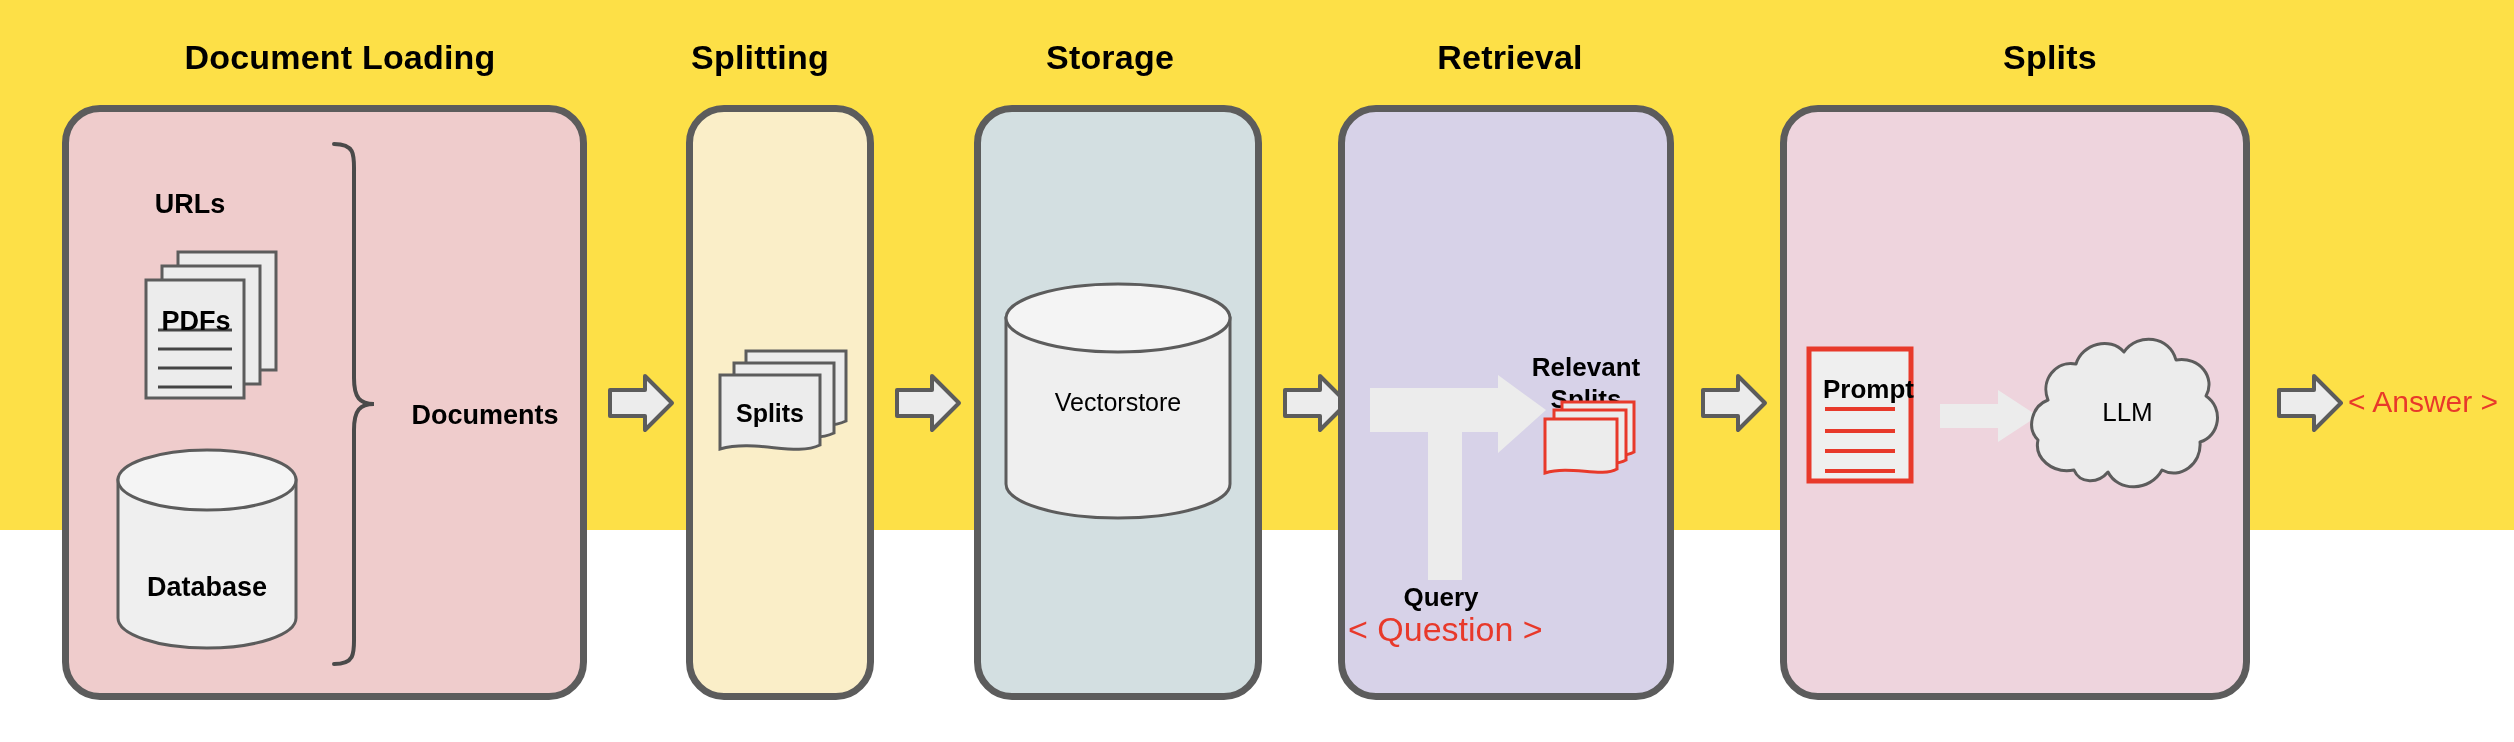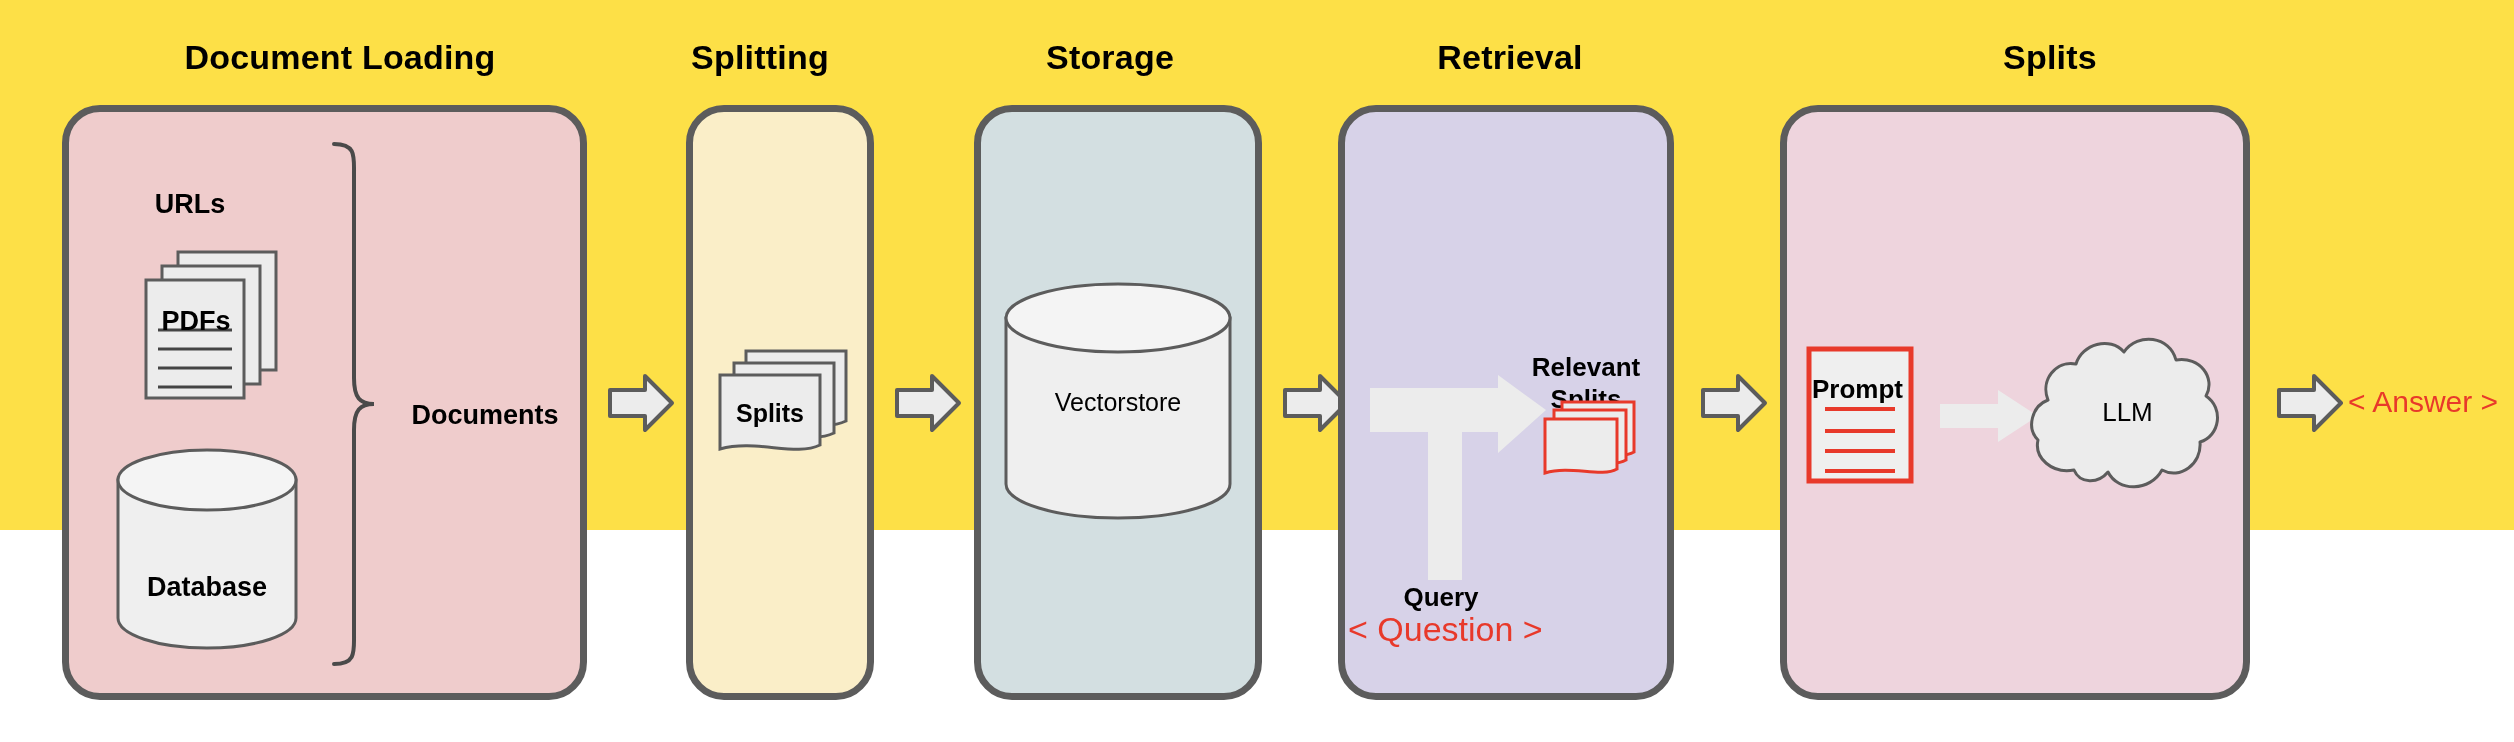--- a/index.html
+++ b/index.html
@@ -160,21 +160,21 @@
 
   <div class="panel" style="left:1780px; top:105px; width:470px; height:595px; background:#eed4dd;"></div>
 
   <svg class="svg-abs" style="left:1805px; top:345px;" width="110" height="140" viewBox="0 0 110 140">
     <rect x="4" y="4" width="102" height="132" fill="#efefef" stroke="#e8392a" stroke-width="5"></rect>
     <line x1="20" y1="64" x2="90" y2="64" stroke="#e8392a" stroke-width="4"></line>
     <line x1="20" y1="86" x2="90" y2="86" stroke="#e8392a" stroke-width="4"></line>
     <line x1="20" y1="106" x2="90" y2="106" stroke="#e8392a" stroke-width="4"></line>
     <line x1="20" y1="126" x2="90" y2="126" stroke="#e8392a" stroke-width="4"></line>
   </svg>
-  <div class="node-label" style="left:1811px; top:360px; width:100px; font-size:26px; text-align:left; padding-left:1px;">Prompt</div>
+  <div class="node-label" style="left:1811px; top:360px; width:100px; font-size:26px; text-align:left; padding-left:12px;">Prompt</div>
 
   <svg class="svg-abs" style="left:1940px; top:388px;" width="100" height="56" viewBox="0 0 100 56">
     <path d="M0,16 L58,16 L58,2 L98,28 L58,54 L58,40 L0,40 Z" fill="#ececec"></path>
   </svg>
 
   <svg class="svg-abs" style="left:2030px; top:322px;" width="195" height="180" viewBox="0 0 195 180">
     <path d="M44,148
              C22,152 4,136 8,118
              C-4,106 2,84 18,78
              C10,58 26,38 46,42

